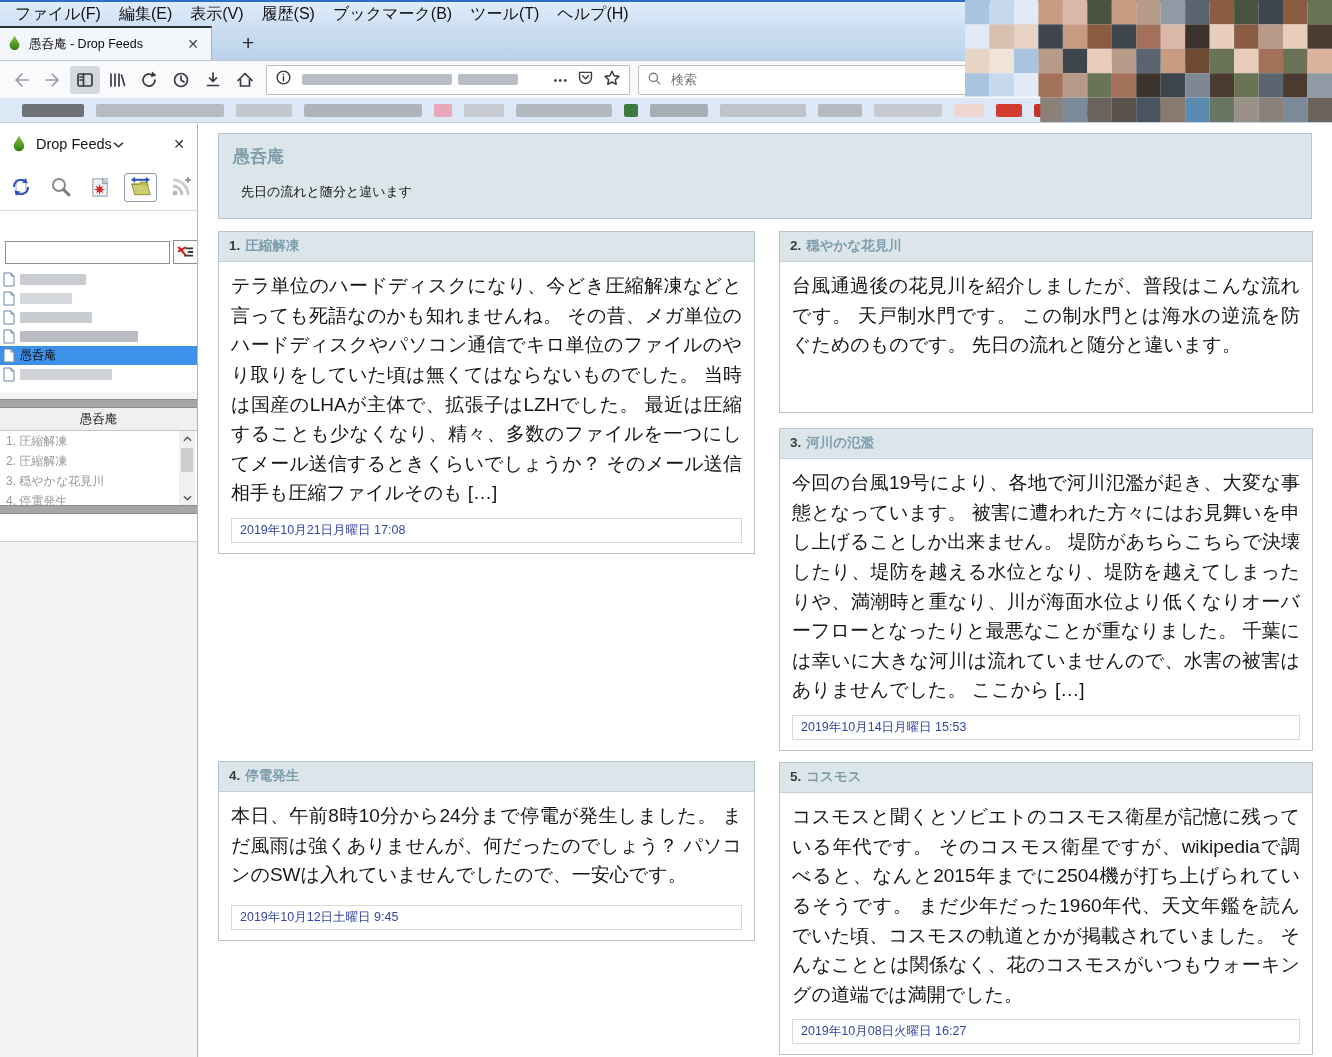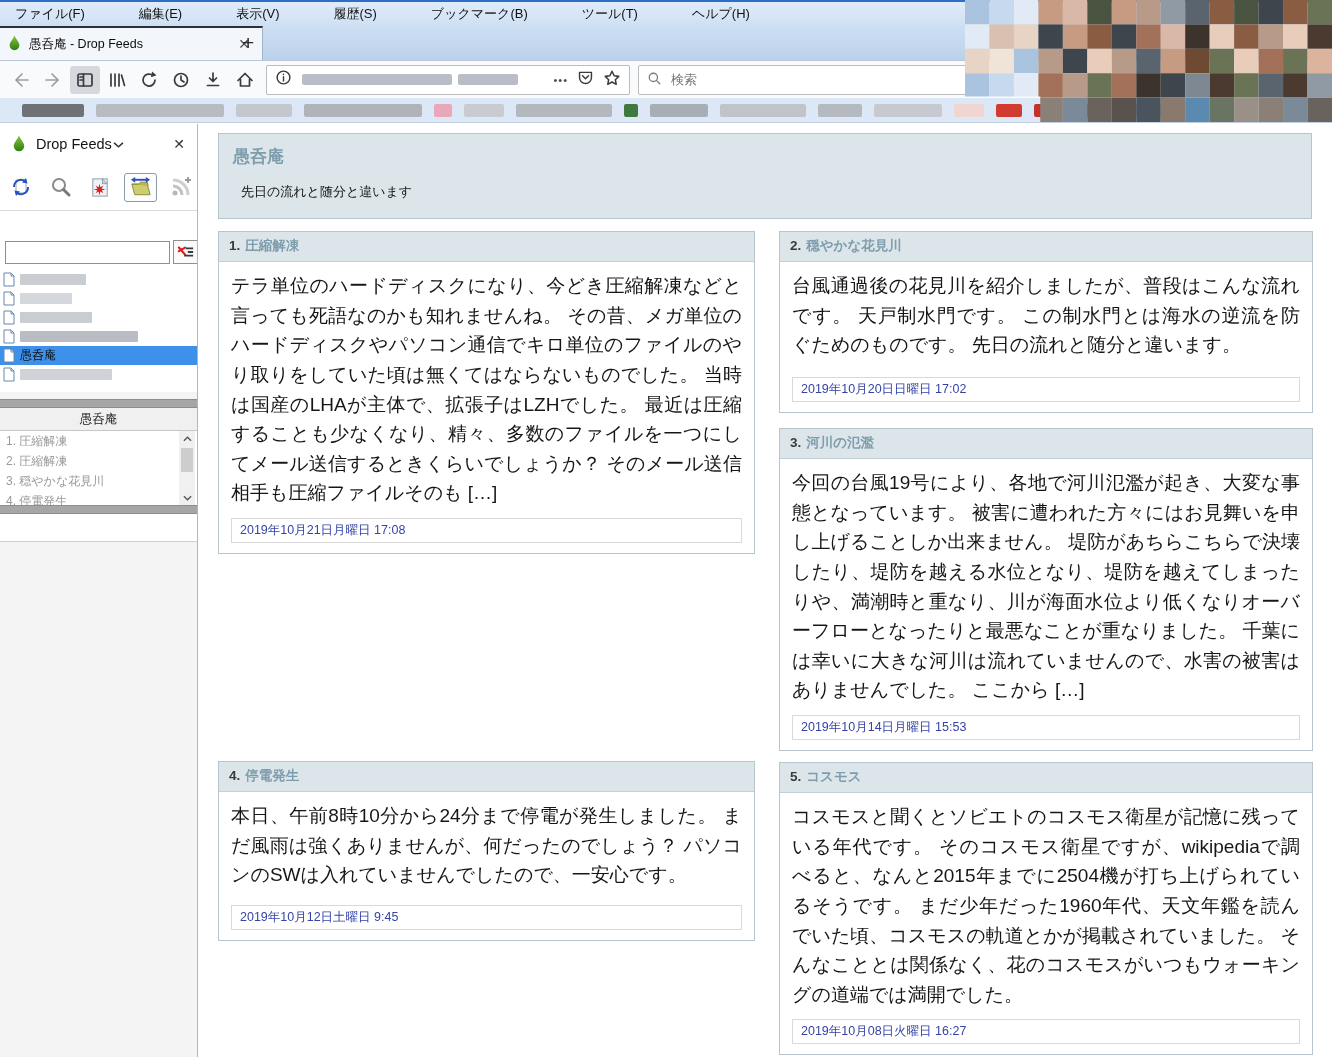--- a/index.html
+++ b/index.html
@@ -3,25 +3,25 @@
 <meta charset="utf-8">
 <style>
   html,body{margin:0;padding:0;width:1332px;height:1057px;overflow:hidden;
     font-family:"Liberation Sans","DejaVu Sans",sans-serif;background:#fff;}
   *{box-sizing:border-box;}
 
   
   .topline{position:absolute;top:0;left:0;width:1332px;height:2px;background:#2f6ec7;z-index:1;}
   .menubar{position:absolute;top:2px;left:0;width:1332px;height:24px;
     background:linear-gradient(#e0ebfa,#cfe0f4);display:flex;align-items:center;
-    padding-left:6px;font-size:13px;color:#111;z-index:1;gap:36px;}
+    padding-left:6px;font-size:16px;color:#111;z-index:1;}
   .menu-item{padding:0 9px;height:100%;display:flex;align-items:center;cursor:default;}
   .tabstrip{position:absolute;top:26px;left:0;width:1332px;height:34px;
     background:linear-gradient(#ccdef2,#bcd2ea);z-index:1;}
-  .tab{position:absolute;left:0;top:0;width:263px;height:34px;background:#f3f6fa;
+  .tab{position:absolute;left:0;top:0;width:212px;height:34px;background:#f3f6fa;
     border-top:2px solid #2b3137;border-right:1px solid #9fb4cc;display:flex;align-items:center;
     padding:0 8px;font-size:12.5px;color:#0c0c0d;}
   .tab-title{flex:1;margin-left:8px;white-space:nowrap;overflow:hidden;}
   .tab-close{color:#4a4a4f;font-size:14px;padding:0 4px;}
   .newtab{position:absolute;left:232px;top:0;height:34px;display:flex;align-items:center;
     font-size:21px;color:#2a2a2e;padding:0 10px;}
   .navbar{position:absolute;top:60px;left:0;width:1332px;height:38px;background:#f8fafc;
     border-top:1px solid #b9c6d8;display:flex;align-items:center;padding:0 5px;z-index:1;}
   .nav-btn{width:30px;height:28px;display:flex;align-items:center;justify-content:center;
     border-radius:3px;margin:0 1px;}
@@ -476,23 +476,20 @@
         </div>
       </div>
     </div>
 
     <div class="col-r">
       <div class="card card-2">
         <div class="card-head">
           <span class="card-num">2.</span><span class="card-title">穏やかな花見川</span>
         </div>
         <div class="card-body">台風通過後の花見川を紹介しましたが、普段はこんな流れです。 天戸制水門です。 この制水門とは海水の逆流を防ぐためのものです。 先日の流れと随分と違います。</div>
-        <div class="datebox">
-          <span class="date-link">2019年10月20日日曜日 17:02</span>
-        </div>
       </div>
       <div class="card card-3">
         <div class="card-head">
           <span class="card-num">3.</span><span class="card-title">河川の氾濫</span>
         </div>
         <div class="card-body">今回の台風19号により、各地で河川氾濫が起き、大変な事態となっています。 被害に遭われた方々にはお見舞いを申し上げることしか出来ません。 堤防があちらこちらで決壊したり、堤防を越える水位となり、堤防を越えてしまったりや、満潮時と重なり、川が海面水位より低くなりオーバーフローとなったりと最悪なことが重なりました。 千葉には幸いに大きな河川は流れていませんので、水害の被害はありませんでした。 ここから […]</div>
         <div class="datebox">
           <span class="date-link">2019年10月14日月曜日 15:53</span>
         </div>
       </div>

